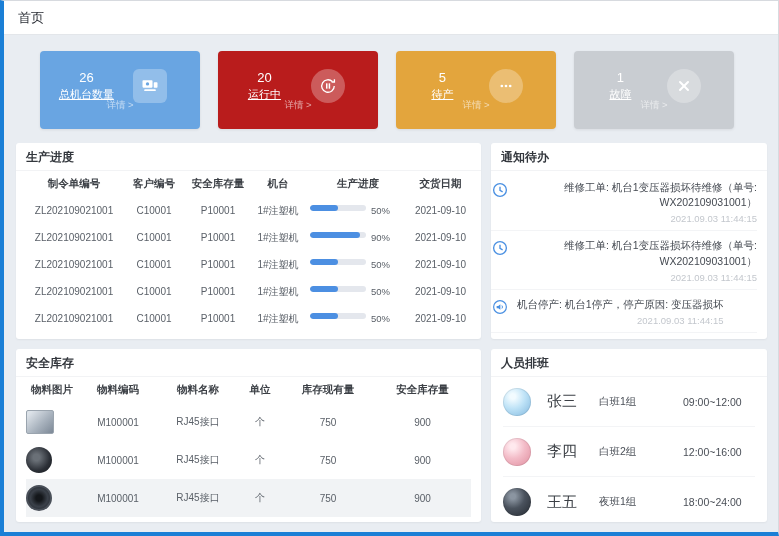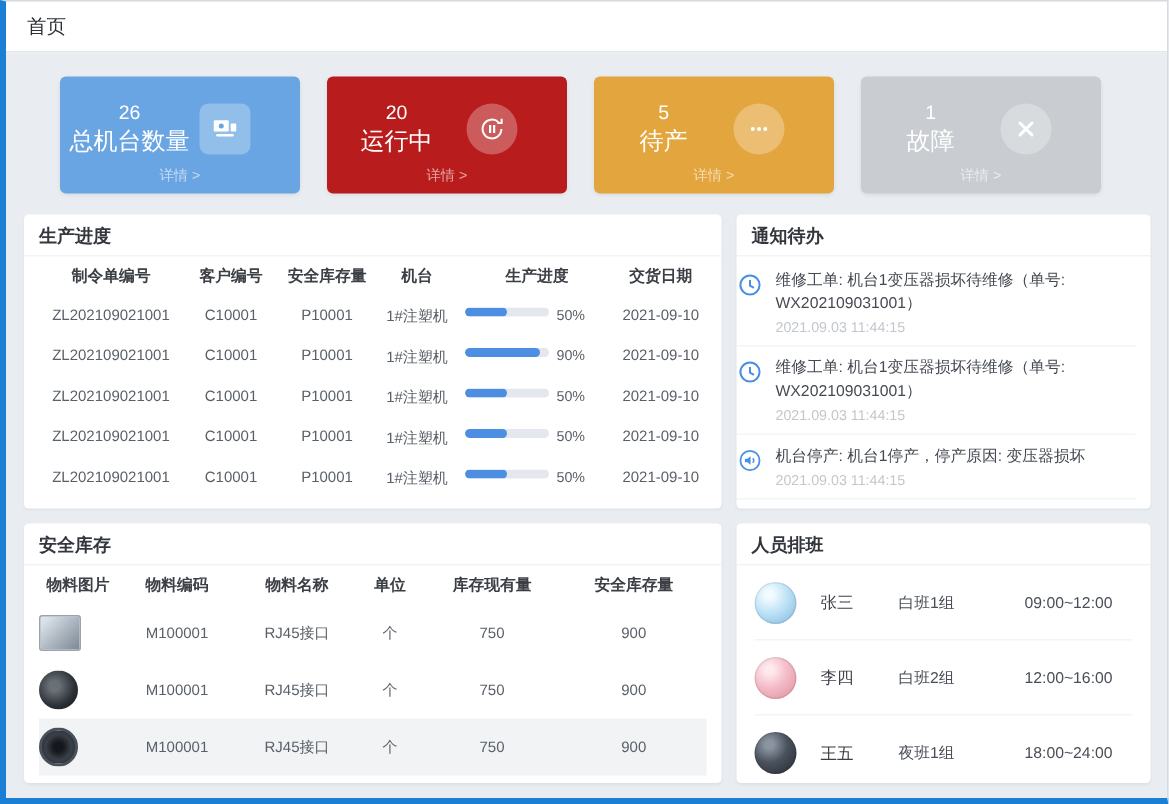--- a/index.html
+++ b/index.html
@@ -14,24 +14,24 @@
 
   
   .cards-row { display:flex; gap:18px; padding:8px 12px 14px 24px; }
   .card { width:160px; height:78px; border-radius:4px; position:relative; color:#fff; display:flex; align-items:center; box-shadow:0 1px 3px rgba(0,0,0,.08); }
   .card-blue  { background:#69a5e2; }
   .card-green { background:#b91c1c; }
   .card-amber { background:#e3a53d; }
   .card-gray  { background:#c9cdd2; }
   .card-left { width:58%; text-align:center; margin-top:-8px; }
   .card-value { font-size:13px; font-weight:400; line-height:1.2; }
-  .card-label { font-size:16px; margin-top:2px; }
+  .card-label { font-size:11px; margin-top:2px;text-decoration:underline; }
   .card-icon { width:34px; height:34px; border-radius:50%; background:rgba(255,255,255,.28); display:flex; align-items:center; justify-content:center; margin-top:-8px; }
   .card-icon.square { border-radius:6px; }
-  .card-detail { position:absolute; bottom:5px; left:0; width:100%; text-align:center; font-size:9.5px; color:rgba(255,255,255,.6); cursor:pointer; }
+  .card-detail { position:absolute; bottom:17px; left:0; width:100%; text-align:center; font-size:9.5px; color:rgba(255,255,255,.6); cursor:pointer; }
 
   
   .main-grid { display:grid; grid-template-columns:465px 276px; gap:10px; }
   .panel { background:#ffffff; border-radius:3px; box-shadow:0 1px 2px rgba(0,0,0,.05); overflow:hidden; }
   .panel-title { height:28px; line-height:28px; padding:0 10px; font-size:12px; font-weight:700; color:#33373d; border-bottom:1px solid #f2f3f5; }
   .panel.h-tall { height:196px; }
   .panel.h-short { height:173px; }
 
   
   .tbl { padding:0 10px; }
@@ -49,36 +49,36 @@
   .progress-label { font-size:9.5px; color:#5a6068; }
   .row-alt { background:#f1f3f5; }
 
   
   .thumb { width:28px; height:24px; border-radius:2px; }
   .thumb-metal { background:linear-gradient(135deg,#dde3e9 10%,#aab4bf 55%,#7c8896 100%); border:1px solid #9aa4ae; }
   .thumb-plug  { background:radial-gradient(circle at 40% 40%, #6a7077 15%, #2b2f36 60%, #15181c 100%); border-radius:50%; width:26px; height:26px; }
   .thumb-speaker { background:radial-gradient(circle at 50% 50%, #14171b 20%, #3a4049 55%, #20242a 100%); border-radius:50%; width:26px; height:26px; border:2px solid #4a5059; }
 
   
-  .note-list { padding:2px 10px 0 0; }
+  .note-list { padding:2px 10px 0 0;text-align:right; }
   .note-item { display:flex; gap:8px; padding:7px 0 6px 0; border-bottom:1px solid #f3f4f6; cursor:pointer; }
   .note-item:last-child { border-bottom:none; }
   .note-icon { width:18px; height:18px; flex:0 0 18px; margin-top:1px; }
   .note-text { font-size:10.5px; color:#454a52; line-height:1.45; }
   .note-time { font-size:9.5px; color:#c3c7cd; margin-top:3px; }
 
   
   .sched-list { padding:0 12px; }
   .sched-row { display:flex; align-items:center; height:50px; border-bottom:1px solid #f3f4f6; }
   .sched-row:last-child { border-bottom:none; }
   .avatar { width:28px; height:28px; border-radius:50%; flex:0 0 28px; margin-right:16px; box-shadow:inset 0 0 0 1px rgba(0,0,0,.08); }
   .avatar-1 { background:radial-gradient(circle at 35% 30%, #f2fbff 10%, #bfe3f7 45%, #7fb6dd 100%); }
   .avatar-2 { background:radial-gradient(circle at 35% 30%, #ffe9ee 10%, #f3bcc8 45%, #df8c9d 100%); }
   .avatar-3 { background:radial-gradient(circle at 35% 30%, #8b95a1 10%, #4a525d 45%, #23282f 100%); }
-  .sched-name { width:52px; font-size:11px; color:#3c4046; }
+  .sched-name { width:52px; font-size:15px; color:#3c4046; }
   .sched-shift { width:84px; font-size:10.5px; color:#4a4f57; }
   .sched-time { font-size:10.5px; color:#4a4f57; }
 </style>
 </head>
 <body>
 
 <div class="frame">
 
   <div class="topbar">
     <span class="tab">首页</span>

